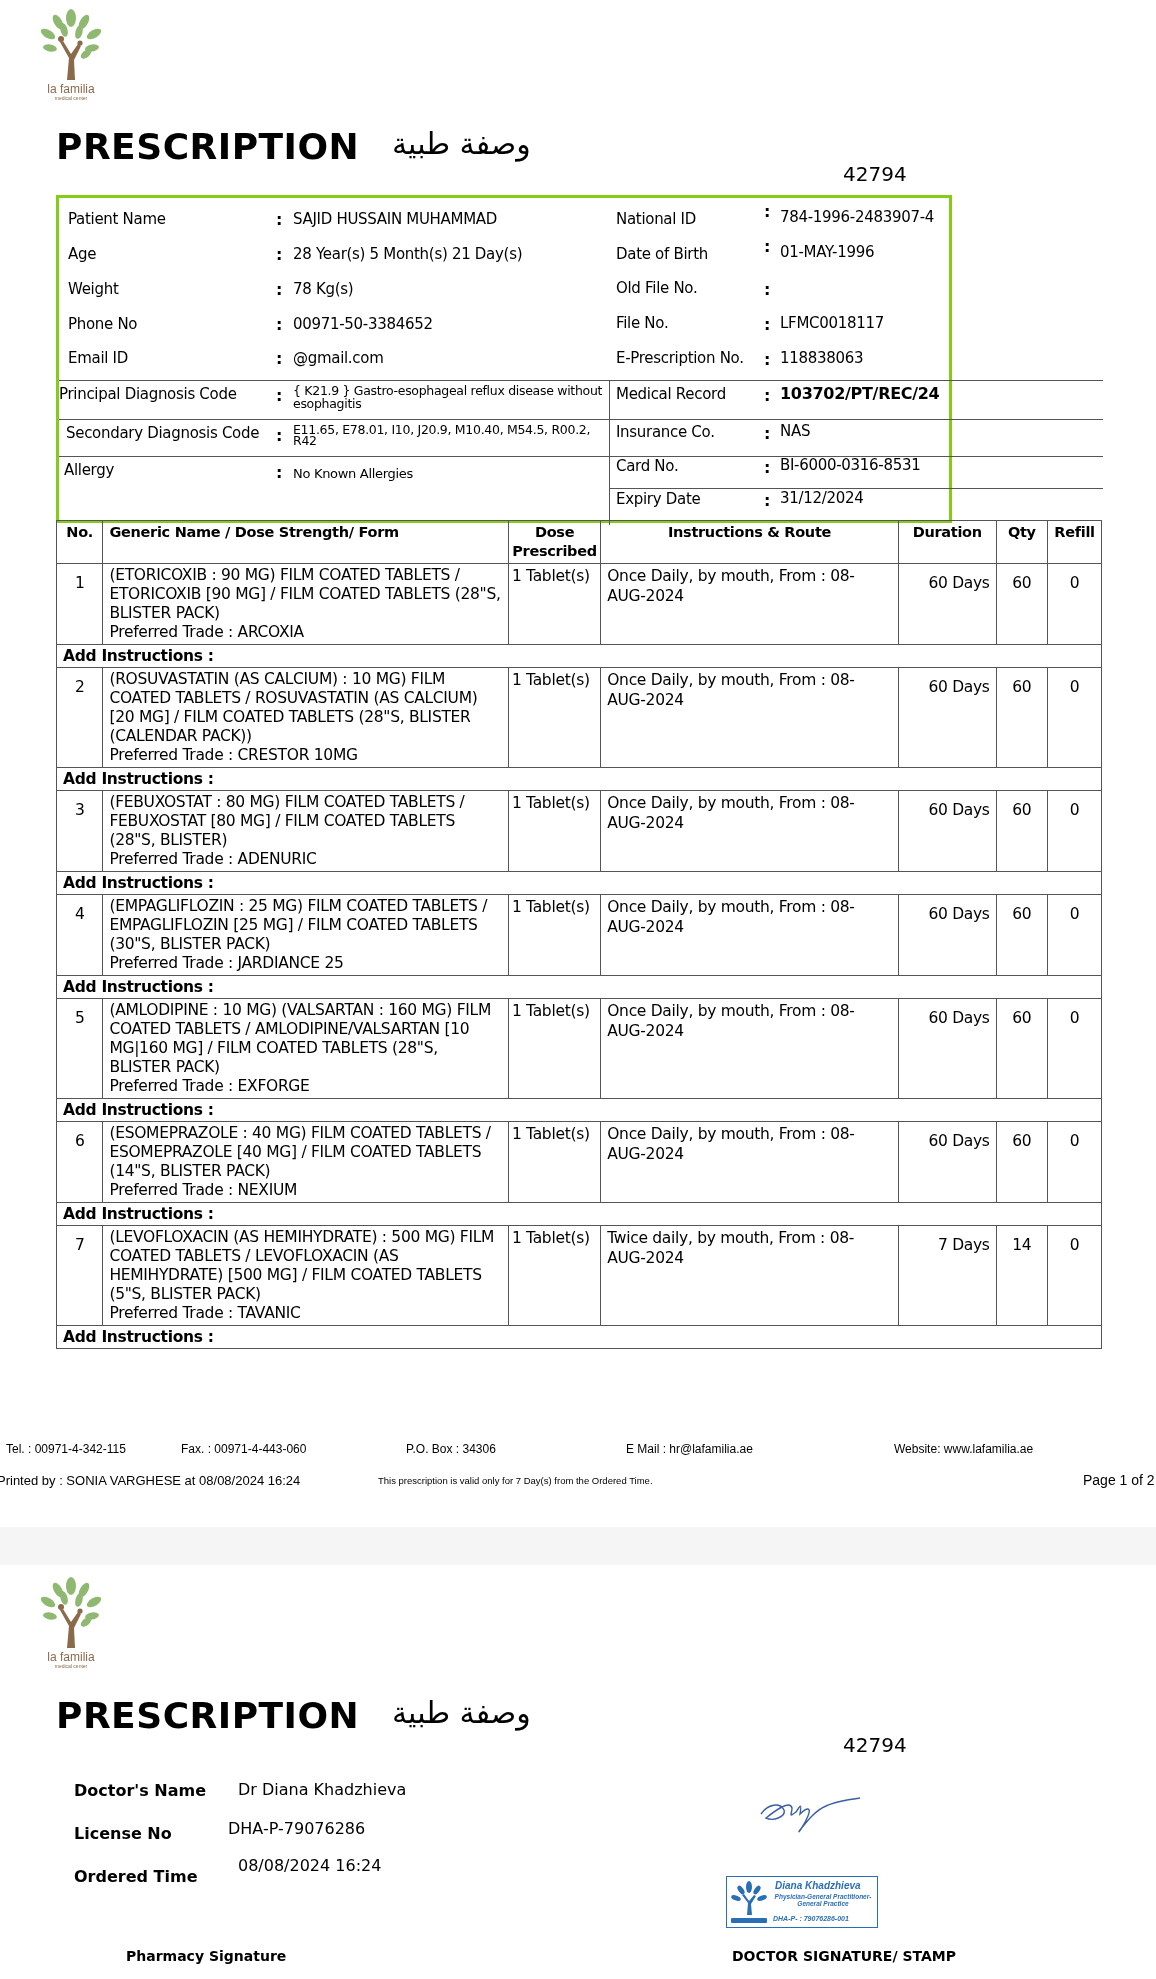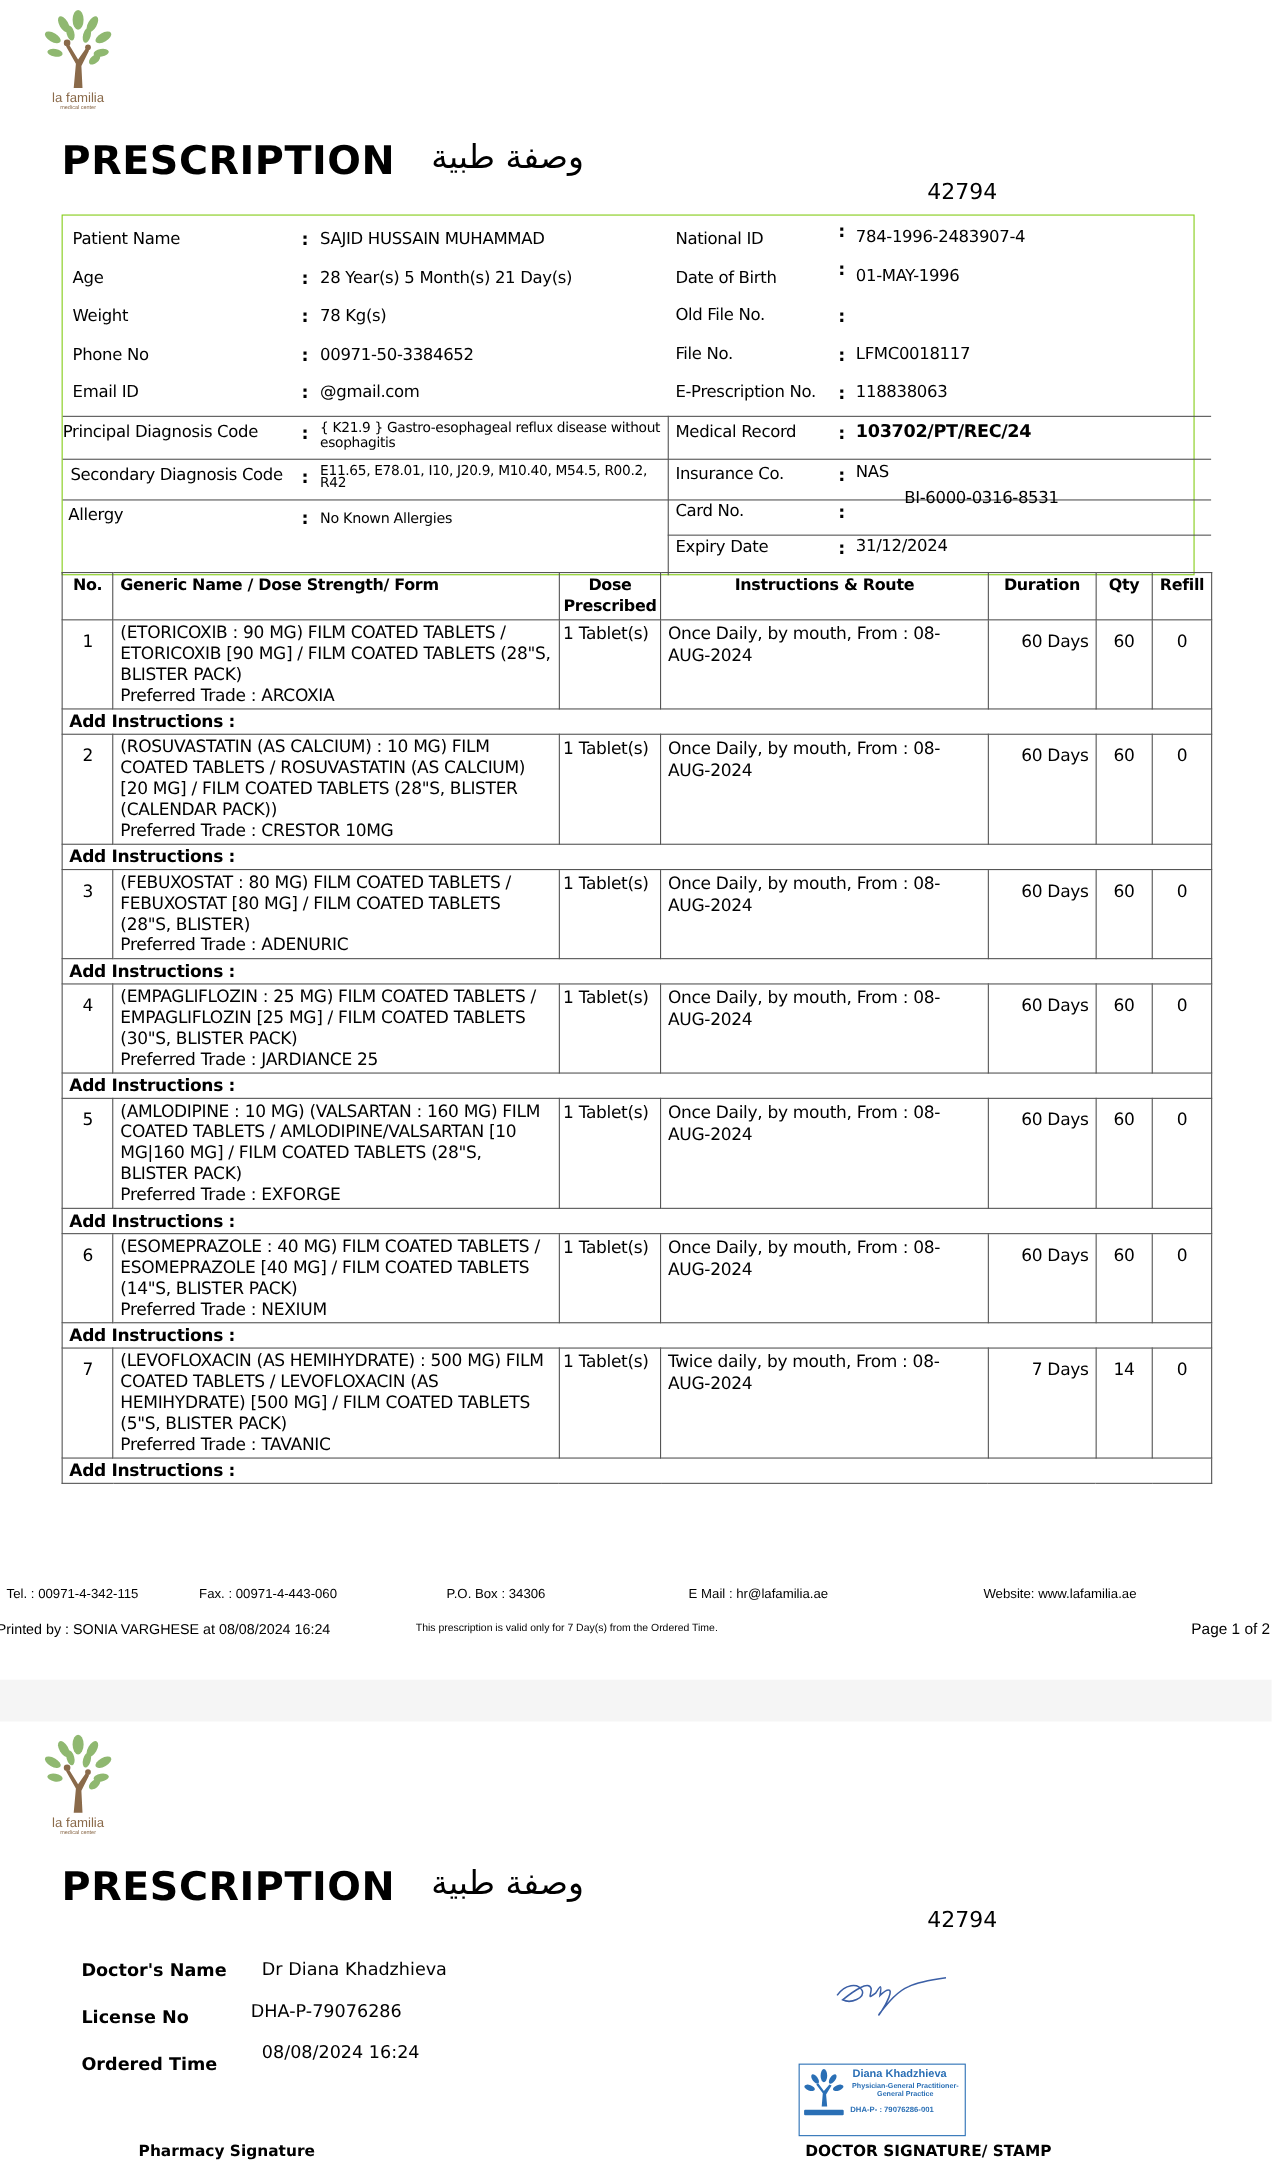--- a/index.html
+++ b/index.html
@@ -7,21 +7,21 @@
   .abs { position:absolute; }
   .logo { position:absolute; width:70px; height:90px; }
   .logo svg { width:70px; height:75px; display:block; }
   .logo .lname { font-family:"Liberation Sans", sans-serif; font-size:12px; color:#8a6a4a; text-align:center; line-height:12px; }
   .logo .lsub { font-family:"Liberation Sans", sans-serif; font-size:5px; color:#8a6a4a; text-align:center; line-height:6px; }
   .title { font-family:"DejaVu Sans", sans-serif; font-weight:bold; font-size:36px; letter-spacing:0.5px; }
   .arabic { font-family:"DejaVu Sans", sans-serif; font-size:30px; }
   .rxno { font-family:"DejaVu Sans", sans-serif; font-size:20px; }
 
   
-  .infobox { position:absolute; left:56px; top:195px; width:1030px; height:328px; border:1px solid #84cc16; box-sizing:border-box; }
+  .infobox { position:absolute; left:56px; top:195px; width:896px; height:328px; border:3px solid #84cc16; box-sizing:border-box; }
   .lbl { position:absolute; font-size:15px; white-space:nowrap; font-family:"DejaVu Sans", sans-serif; letter-spacing:-0.3px; }
   .col { position:absolute; font-size:16px; font-weight:bold; }
   .val { position:absolute; font-size:15px; white-space:nowrap; letter-spacing:-0.3px; }
   .valsm { position:absolute; font-size:12.5px; line-height:13px; letter-spacing:-0.3px; }
   .hline { position:absolute; height:1px; background:#555; }
   .vline { position:absolute; width:1px; background:#555; }
 
   
   table.meds { position:absolute; left:56px; top:520px; width:1046px; border-collapse:collapse; font-size:15.5px; letter-spacing:-0.3px; }
   table.meds td, table.meds th { border:1.5px solid #555; vertical-align:top; padding:2px 6px; line-height:20px; }
@@ -36,21 +36,21 @@
   .c-ref { width:38px; text-align:center; }
   td.c-no, td.c-dur, td.c-qty, td.c-ref { padding-top:9px !important; }
   td.c-name { line-height:19px !important; }
 
   .footer { position:absolute; font-family:"Liberation Sans", sans-serif; font-size:12px; white-space:nowrap; }
   .footersm { position:absolute; font-family:"Liberation Sans", sans-serif; font-size:9.5px; white-space:nowrap; }
   .pagebreak { position:absolute; left:0; top:1527px; width:1156px; height:38px; background:#f5f5f5; }
 
   .docl { position:absolute; font-weight:bold; font-size:16px; white-space:nowrap; }
   .docv { position:absolute; font-size:16px; white-space:nowrap; }
-  .stamp { position:absolute; left:726px; top:1876px; width:152px; height:66px; border:1.5px solid #2a6fb5; box-sizing:border-box; color:#2a6fb5; font-family:"Liberation Sans", sans-serif; }
+  .stamp { position:absolute; left:726px; top:1876px; width:152px; height:52px; border:1.5px solid #2a6fb5; box-sizing:border-box; color:#2a6fb5; font-family:"Liberation Sans", sans-serif;font-style:italic; }
   .stamp .sname { position:absolute; left:48px; top:3px; font-weight:bold; font-size:10px; }
   .stamp .srole { position:absolute; left:44px; top:16px; font-size:6.5px; font-weight:bold; line-height:7px; text-align:center; width:104px; }
   .stamp .slic { position:absolute; left:46px; top:38px; font-size:7px; font-weight:bold; }
   .stamp .slogo { position:absolute; left:2px; top:2px; width:40px; height:46px; }
   .sigtxt { position:absolute; font-weight:bold; font-size:14px; white-space:nowrap; }
 </style>
 </head>
 <body>
 
 <div class="logo" style="left:36px; top:8px;">
@@ -148,21 +148,21 @@
   <div class="lbl" style="left:557px; top:187px;">Medical Record</div>
   <div class="col" style="left:705px; top:188px;">:</div>
   <div class="val" style="left:721px; top:186px; font-weight:bold; font-size:16px;">103702/PT/REC/24</div>
 
   <div class="lbl" style="left:557px; top:225px;">Insurance Co.</div>
   <div class="col" style="left:705px; top:226px;">:</div>
   <div class="val" style="left:721px; top:224px;">NAS</div>
 
   <div class="lbl" style="left:557px; top:259px;">Card No.</div>
   <div class="col" style="left:705px; top:260px;">:</div>
-  <div class="val" style="left:721px; top:247px;margin-left:44px;">BI-6000-0316-8531</div>
+  <div class="val" style="left:721px; top:258px;">BI-6000-0316-8531</div>
 
   <div class="lbl" style="left:557px; top:292px;">Expiry Date</div>
   <div class="col" style="left:705px; top:293px;">:</div>
   <div class="val" style="left:721px; top:291px;">31/12/2024</div>
 </div>
 
 <table class="meds">
   <thead>
     <tr>
       <th class="c-no">No.</th>

